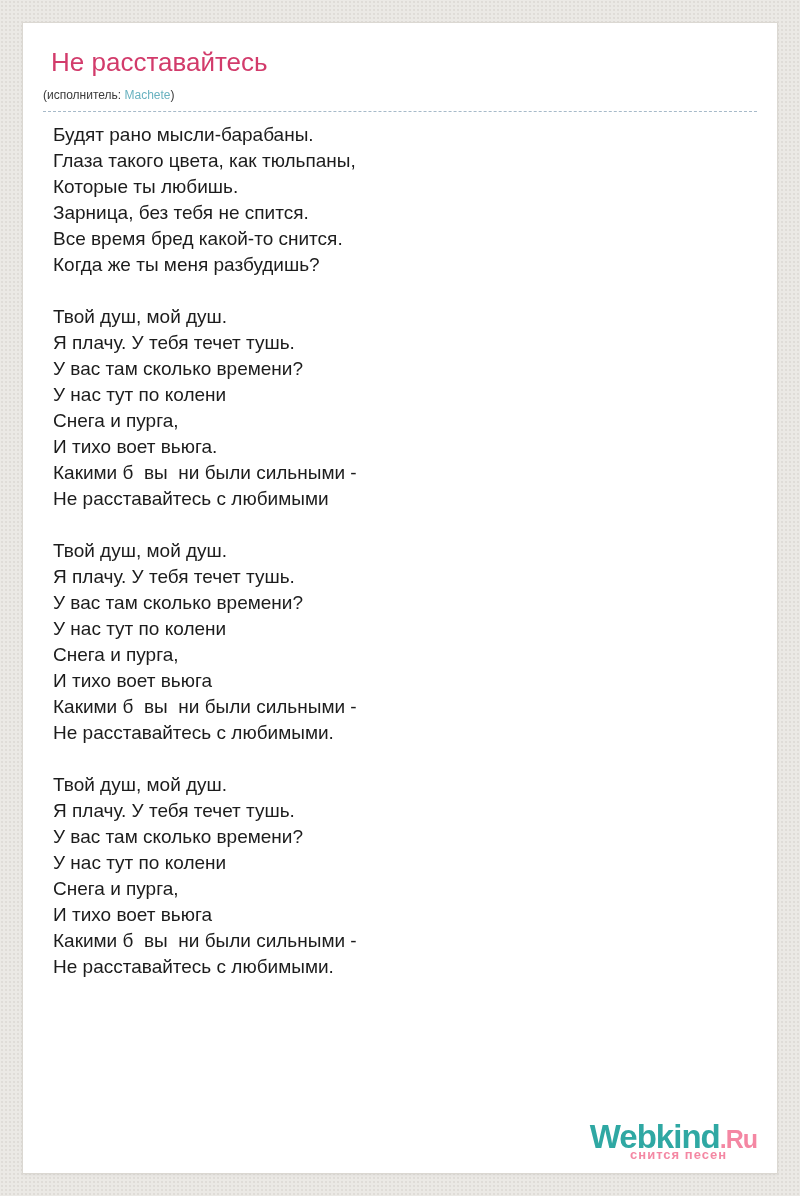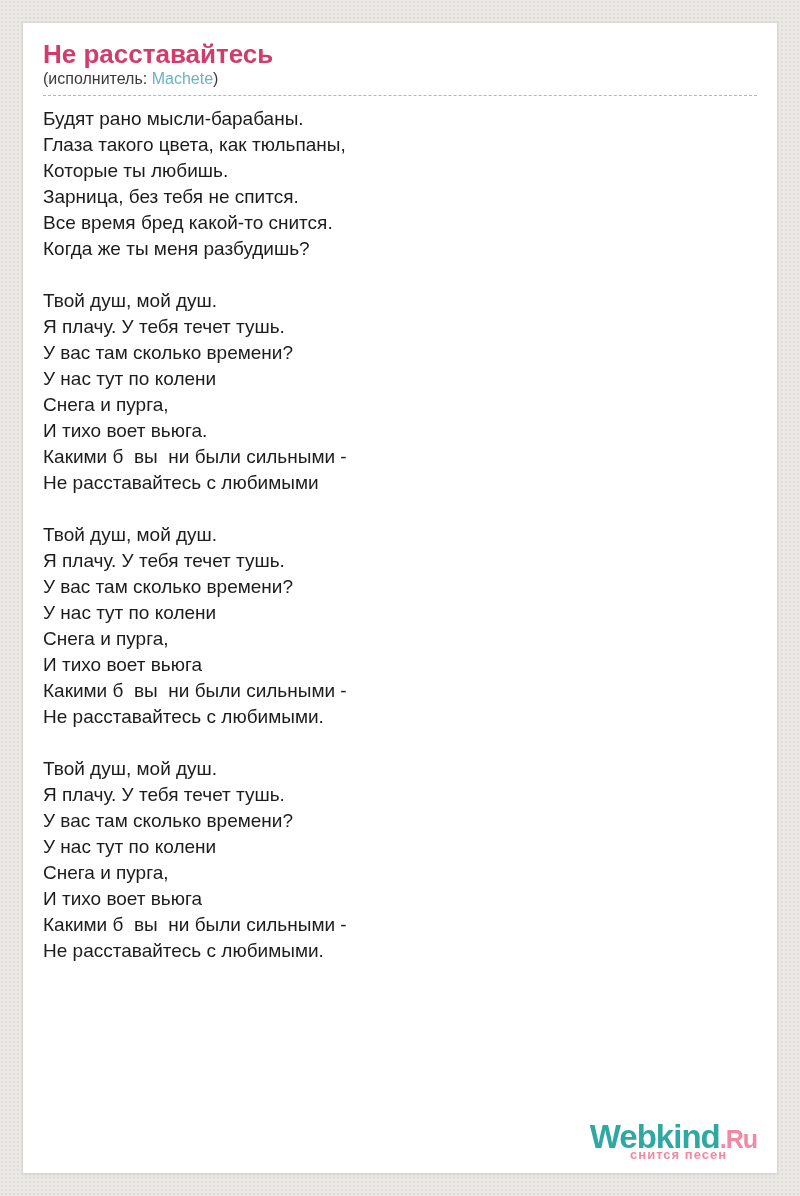--- a/index.html
+++ b/index.html
@@ -20,42 +20,43 @@
     box-sizing: border-box;
     width: 756px;
     height: 1152px;
     margin: 22px 0 0 22px;
     background: #ffffff;
     border: 1px solid #dbd8d2;
     box-shadow: 0 1px 3px rgba(0,0,0,0.06);
     padding: 16px 20px 0 20px;
   }
   h1.page-title {
-    margin: 0;
+    margin: 8px;
     font-size: 26px;
     line-height: 30px;
-    font-weight: bold;
+    font-weight: normal;
     color: var(--title-color, #d23b6b);
     letter-spacing: 0;
   }
   .artist-line {
-    font-size: 16px;
+    font-size: 12px;
     line-height: 20px;
     color: #3a3a3a;
     padding-bottom: 6px;
     border-bottom: 1px dashed var(--separator-color, #a7bac9);
   }
   .artist-line a {
     color: var(--link-color, #69b2c0);
     text-decoration: none;
     cursor: pointer;
   }
   .lyrics {
     margin-top: 10px;
     color: var(--text-color, #1c1c1c);
+    margin-left: 10px;
   }
   .verse {
     margin: 0 0 26px 0;
     font-size: 19px;
     line-height: 26px;
     white-space: pre-wrap;
   }
   .logo {
     position: absolute;
     right: 20px;

